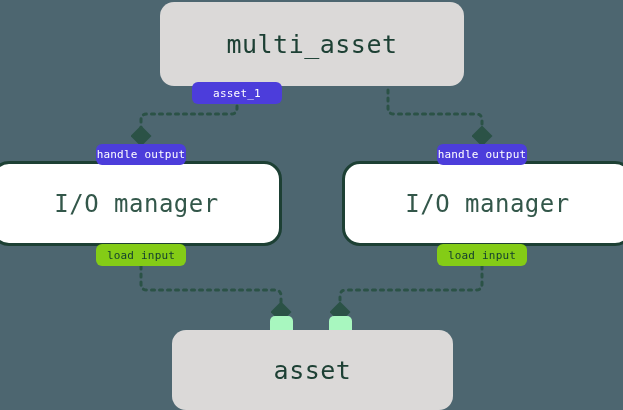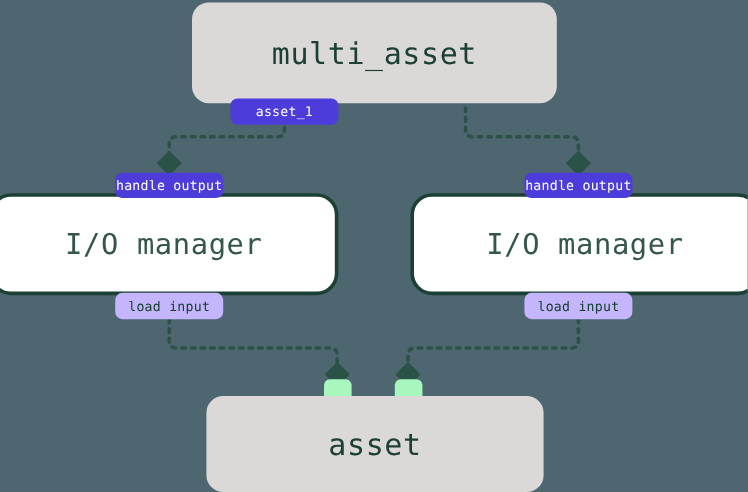--- a/index.html
+++ b/index.html
@@ -59,21 +59,21 @@
     font-size: 11px;
     border-radius: 6px;
     letter-spacing: 0.2px;
     white-space: nowrap;
   }
   .badge-out {
     background: #4c3ddb;
     color: #ffffff;
   }
   .badge-in {
-    background: #c4b5fd;
+    background: #84cc16;
     color: #15402e;
   }
   .port {
     position: absolute;
     background: #a8f7bf;
     border-radius: 5px;
   }
 </style>
 </head>
 <body>

